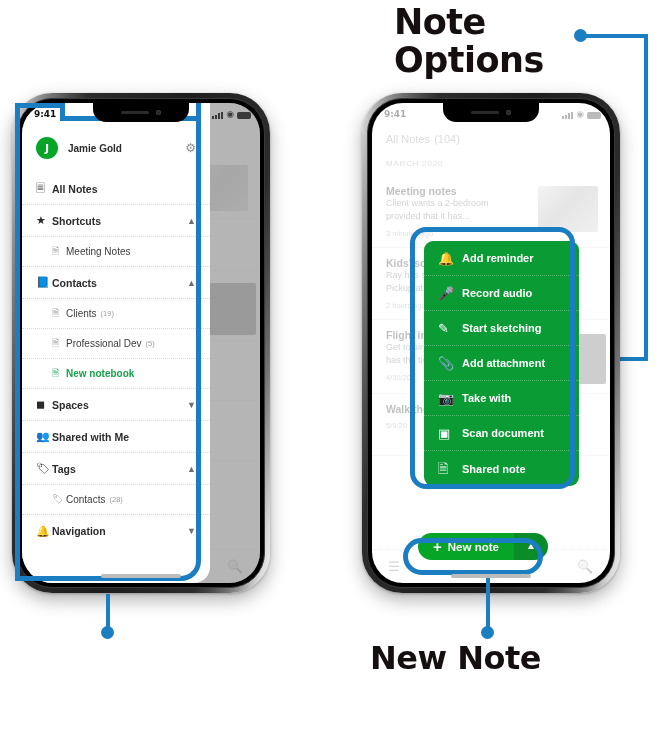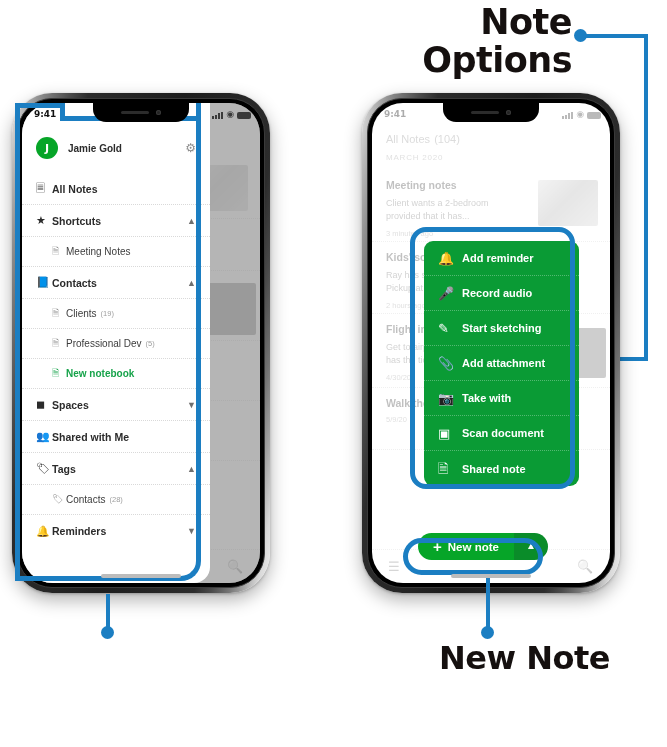--- a/index.html
+++ b/index.html
@@ -10,21 +10,21 @@
     overflow: hidden;
   }
   #stage { position: relative; width: 667px; height: 747px; }
 
   
   .callout-title {
     position: absolute;
     font-family: "DejaVu Sans", sans-serif;
     font-weight: bold;
     color: #15100f;
-    text-align: right;
+    text-align: left;
     line-height: 1.08;
     letter-spacing: -0.5px;
   }
   #note-options-title { left: 394px; top: 4px; width: 178px; font-size: 35px; }
   #nav-menu-title     { left: 24px;  top: 641px; width: 255px; font-size: 32px; }
   #new-note-title     { left: 370px; top: 641px; width: 240px; font-size: 32px; }
 
   
   .cline { position: absolute; background: #1b7ec2; }
   .cdot  { position: absolute; width: 13px; height: 13px; border-radius: 50%; background: #1b7ec2; }
@@ -92,24 +92,24 @@
 
   
   #phone-left  { left: 12px;  top: 93px; width: 258px; height: 500px; }
   #phone-right { left: 362px; top: 93px; width: 258px; height: 500px; }
 
   
   .bg-list { position: absolute; inset: 0; opacity: .30; filter: grayscale(1); }
   .bg-head { padding: 26px 14px 0 14px; }
   .bg-title { font-size: 15px; font-weight: bold; color: #2c2c2c; }
   .bg-title span { font-weight: normal; font-size: 11px; color: #8a8a8a; }
-  .bg-sub { font-size: 8px; letter-spacing: .8px; color: #9a9a9a; margin-top: 7px; }
+  .bg-sub { font-size: 8px; letter-spacing: .8px; color: #9a9a9a; margin-top: 13px; }
   .bg-note { padding: 9px 14px; border-bottom: 1px dotted #cfcfcf; position: relative; }
   .bg-note h4 { font-size: 10.5px; color: #333; }
-  .bg-note p  { font-size: 9px; color: #6d6d6d; line-height: 1.45; margin-top: 6px;
+  .bg-note p  { font-size: 9px; color: #6d6d6d; line-height: 1.45; margin-top: 0;
                 max-width: 118px; }
   .bg-note .time { font-size: 7.5px; color: #9a9a9a; margin-top: 6px; }
   .bg-thumb { position: absolute; right: 12px; top: 10px; width: 60px; height: 46px;
               background: linear-gradient(135deg,#d4d9d2,#9fb0a2 45%,#c9cfc8);
               border-radius: 2px; }
   .bg-thumb.card { background: #1a7a33; }
   .bg-bottombar {
     position: absolute; left: 0; right: 0; bottom: 0; height: 34px;
     display: flex; align-items: center; justify-content: space-between;
     padding: 0 16px; border-top: 1px dotted #d2d2d2;
@@ -333,21 +333,21 @@
             </div>
 
             <div class="nav-row sub">
               <span class="ic">🏷</span>
               <span class="lb">Contacts</span>
               <span class="cnt">(28)</span>
             </div>
 
             <div class="nav-row" style="border-bottom:none;">
               <span class="ic">🔔</span>
-              <span class="lb">Reminders</span>
+              <span class="lb">Navigation</span>
               <span class="chev">▼</span>
             </div>
           </div>
         </div>
 
         <div class="statusbar">
           <span>9:41</span>
           <span class="sb-icons">
             <span class="bars">
                 <i></i>

